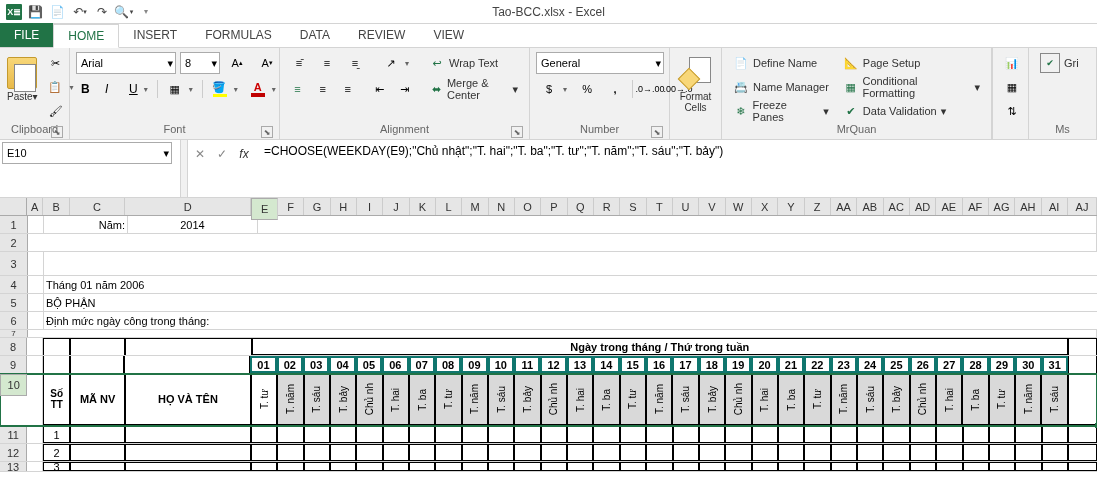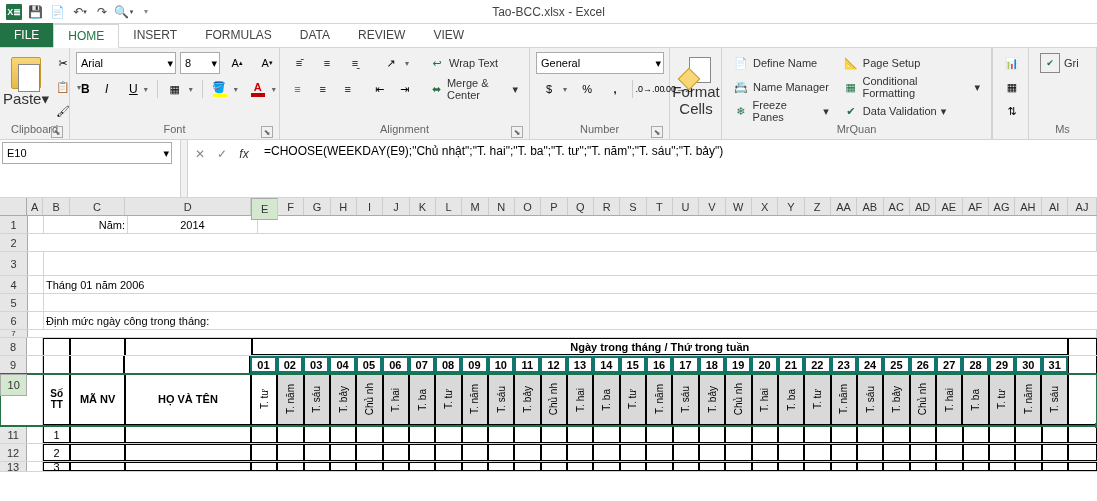--- a/index.html
+++ b/index.html
@@ -21,21 +21,21 @@
 
 .ribbon { height: 92px; background: #f1f1f1; border-bottom: 1px solid #d4d4d4; display: flex; }
 .group { border-right: 1px solid #d4d4d4; display: flex; flex-direction: column; padding: 2px 6px 0 6px; }
 .group-body { flex: 1; display: flex; align-items: flex-start; gap: 4px; padding-top: 2px; }
 .group-label { height: 16px; font-size: 11px; color: #666; text-align: center; position: relative; }
 .group-label .dlg { position: absolute; right: 0; bottom: 1px; width: 12px; height: 12px; border: 1px solid #aaa; font-size: 8px; color: #666; display:flex;align-items:center;justify-content:center; cursor:pointer;}
 .col { display: flex; flex-direction: column; gap: 2px; }
 .btn { height: 22px; min-width: 22px; padding: 0 4px; display: flex; align-items: center; gap: 4px; border: 1px solid transparent; cursor: pointer; position:relative;}
 .btn .dd { font-size: 8px; color: #666; margin-left: 2px; }
 .bigbtn { width: 40px; height: 66px; display: flex; flex-direction: column; align-items: center; justify-content: flex-start; gap: 2px; cursor: pointer; padding-top: 4px; border: 1px solid transparent; }
-.bigbtn .lbl { font-size: 15px; color: #333; text-align: center; line-height: 1.1; }
+.bigbtn .lbl { font-size: 10px; color: #333; text-align: center; line-height: 1.1; }
 .sel { height: 22px; border: 1px solid #ababab; background: #fff; display: flex; align-items: center; padding: 0 4px; font-size: 11px; position: relative; }
 .sel .dd { position: absolute; right: 2px; }
 .icon { width: 16px; height: 16px; display: flex; align-items: center; justify-content: center; font-size: 11px; }
 .swatch { width: 14px; height: 4px; }
 
 
 .paste-ico { width: 30px; height: 32px; background: linear-gradient(#f8d778,#e8b94a); border: 1px solid #c49a2e; border-radius: 2px; position: relative; }
 .paste-ico::after { content:""; position:absolute; left:6px; top:6px; width:20px; height:26px; background:#fff; border:1px solid #888; }
 
 
@@ -387,20 +387,21 @@
 
     <div class="row">
       <div class="rh">4</div>
       <div class="cell" style="width:16px;"></div>
       <div class="cell" style="width:600px;border-right:none;">Tháng 01 năm 2006</div>
     </div>
 
     <div class="row">
       <div class="rh">5</div>
       <div class="cell" style="width:16px;"></div>
+      <div class="cell" style="width:600px;border-right:none;">BỘ PHẬN</div>
     </div>
 
     <div class="row">
       <div class="rh">6</div>
       <div class="cell" style="width:16px;"></div>
       <div class="cell" style="width:600px;border-right:none;">Định mức ngày công trong tháng:</div>
     </div>
 
     <div class="row" style="height:8px;">
         <div class="rh" style="font-size:8px;">7</div>

